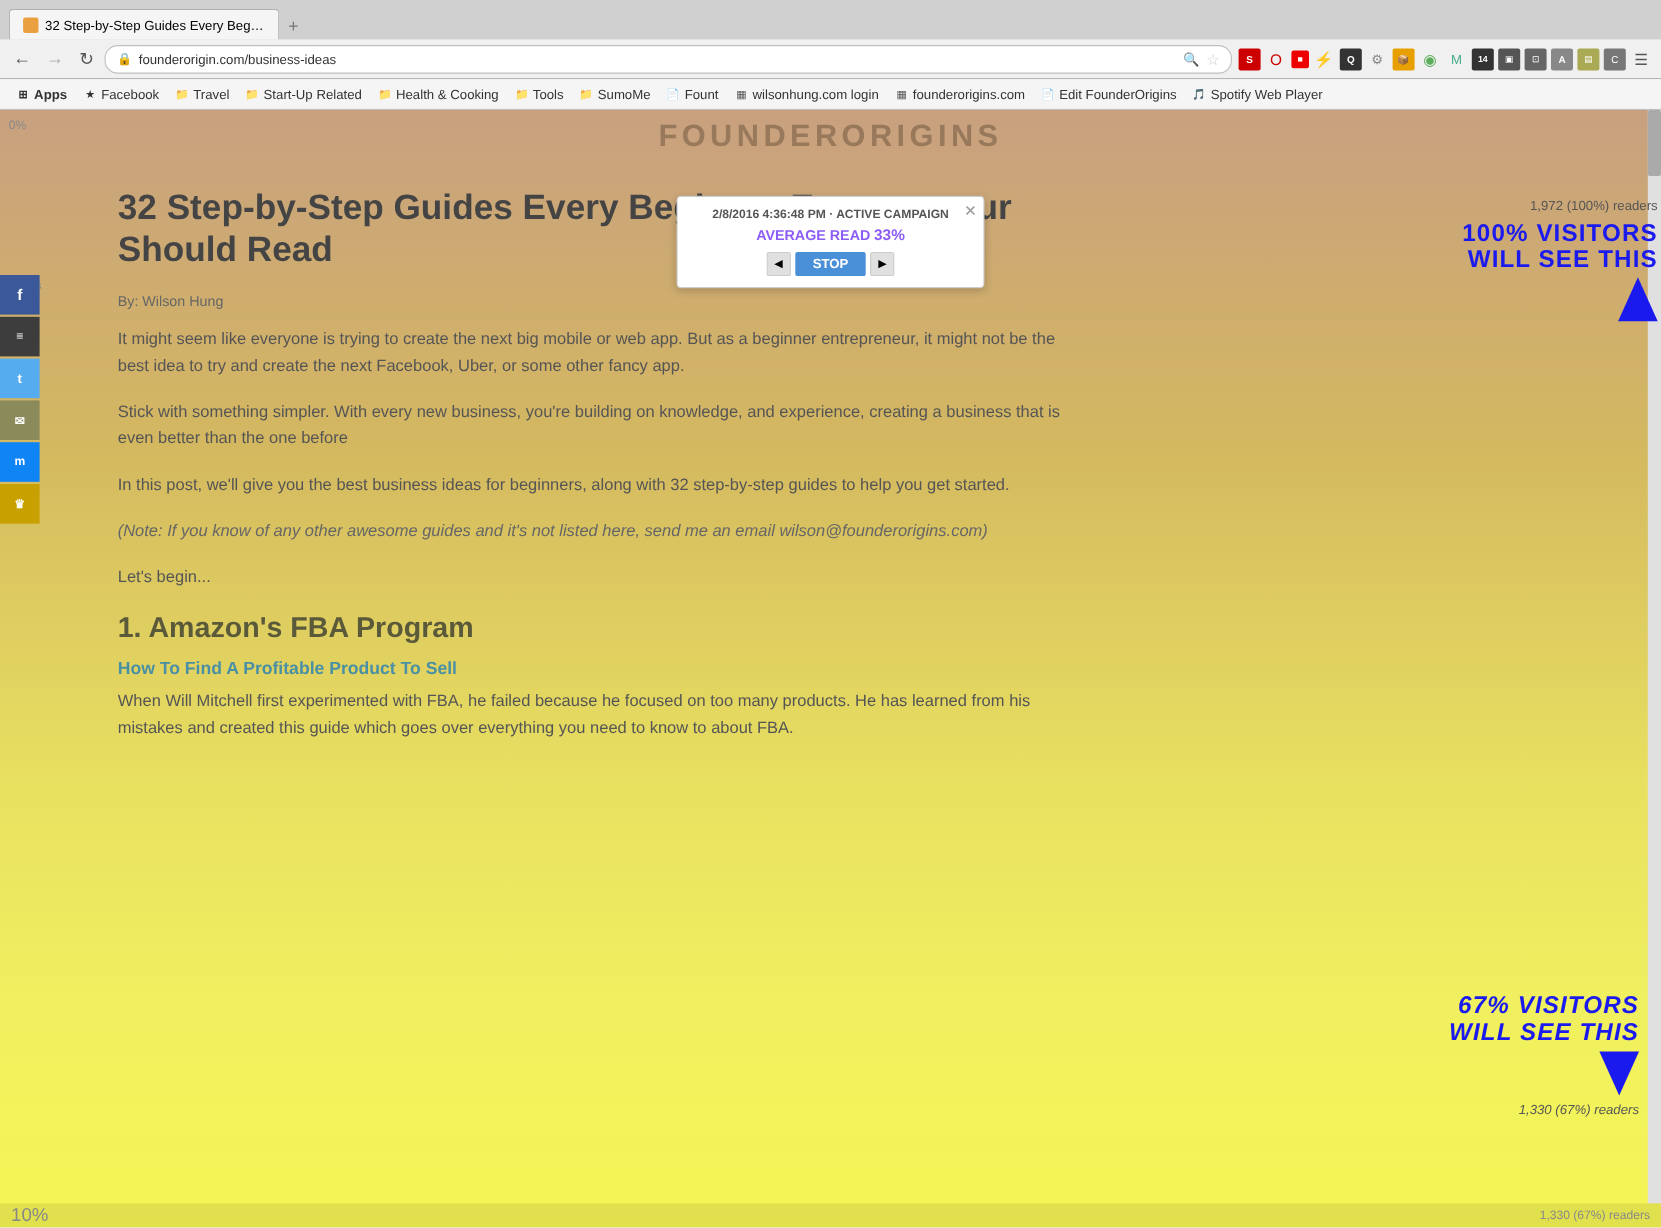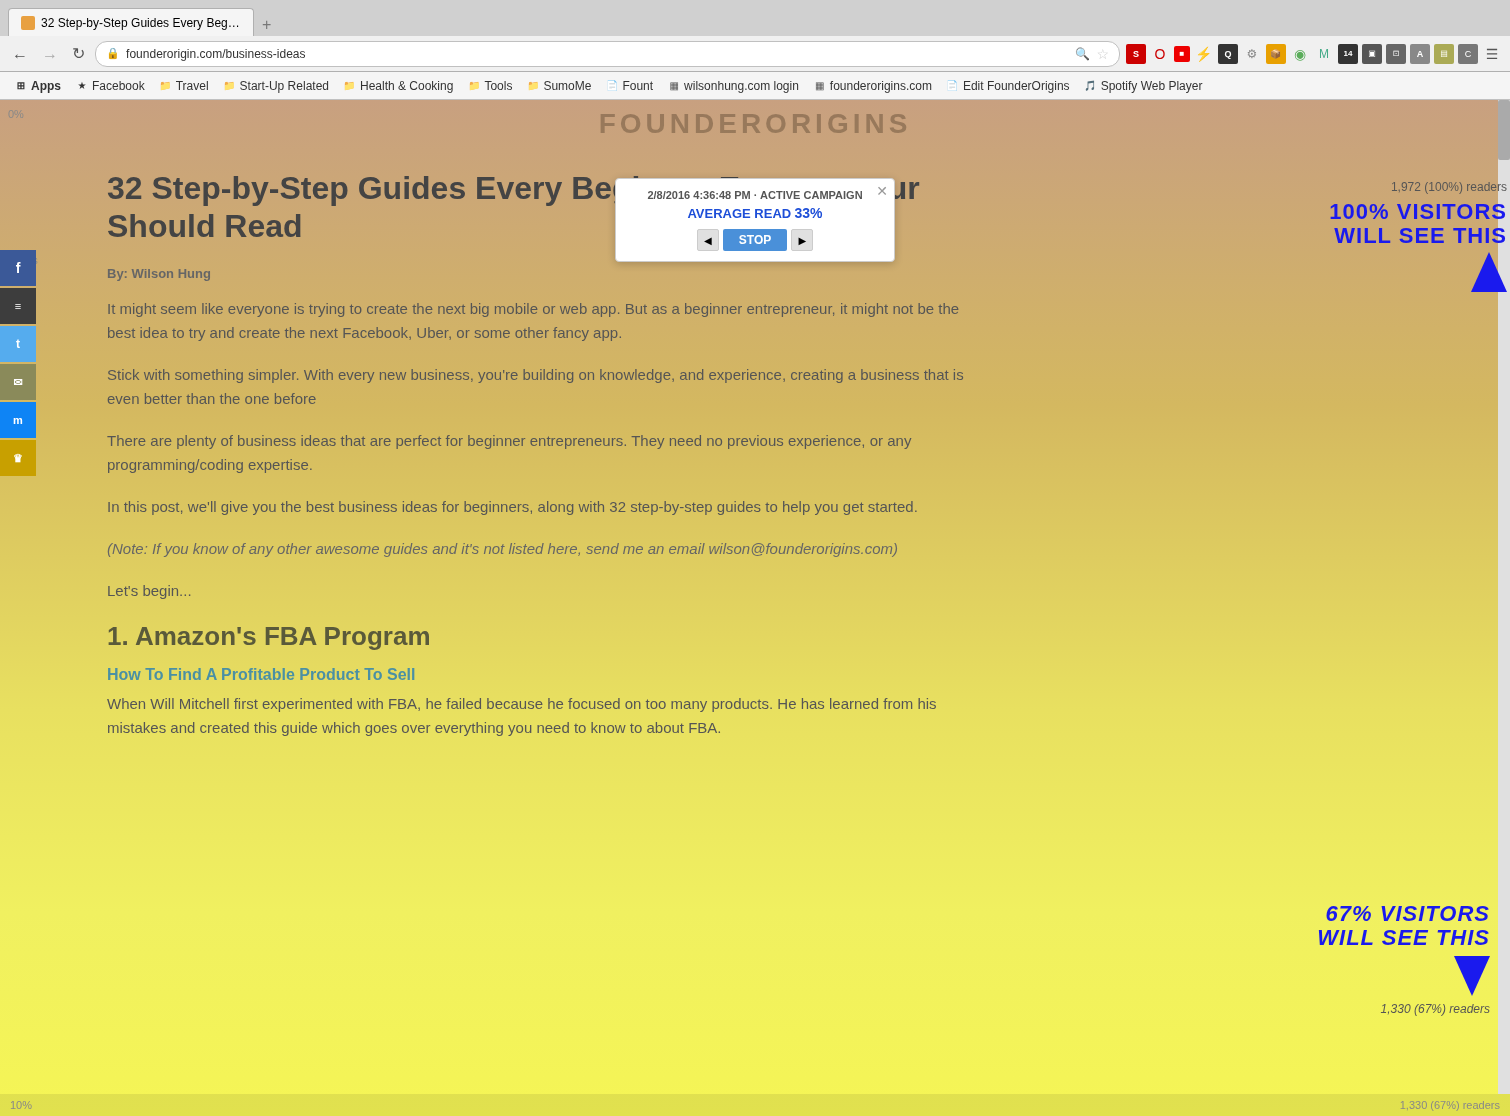--- a/index.html
+++ b/index.html
@@ -180,21 +180,21 @@
       color: #555;
       margin-bottom: 4px;
     }
 
     .popup-avg {
       font-size: 12px;
       color: #555;
       margin-bottom: 8px;
     }
 
-    .popup-avg span { font-weight: bold; color: #1d4ed8; font-size: 13px; }
+    .popup-avg span { font-weight: bold; color: #8b5cf6; font-size: 13px; }
 
     .popup-controls {
       display: flex;
       align-items: center;
       justify-content: center;
       gap: 4px;
     }
 
     .popup-nav {
       width: 22px; height: 22px;
@@ -298,21 +298,21 @@
       color: #444;
       line-height: 1.2;
       margin-bottom: 20px;
       margin-top: 30px;
     }
 
     .article-author {
       font-size: 13px;
       color: #666;
       margin-bottom: 16px;
-      font-weight: bold;
+      font-weight: normal;
     }
 
     .article-para {
       font-size: 15px;
       color: #555;
       line-height: 1.6;
       margin-bottom: 18px;
     }
 
     .article-para.italic-note {
@@ -364,21 +364,21 @@
       right: 0;
       height: 22px;
       background: rgba(0,0,0,0.08);
       display: flex;
       align-items: center;
       padding: 0 10px;
       justify-content: space-between;
     }
 
     .bottom-percent {
-      font-size: 11px;
+      font-size: 17px;
       color: #888;
     }
 
     .bottom-readers {
       font-size: 11px;
       color: #888;
     }
 
     
     .scrollbar {
@@ -537,21 +537,20 @@
     <div class="visitors-arrow-up">
       <div class="arrow-up"></div>
     </div>
   </div>
 
   <div class="article">
     <h1 class="article-title">32 Step-by-Step Guides Every Beginner Entrepreneur Should Read</h1>
     <p class="article-author">By: Wilson Hung</p>
     <p class="article-para">It might seem like everyone is trying to create the next big mobile or web app. But as a beginner entrepreneur, it might not be the best idea to try and create the next Facebook, Uber, or some other fancy app.</p>
     <p class="article-para">Stick with something simpler. With every new business, you're building on knowledge, and experience, creating a business that is even better than the one before</p>
-    <p class="article-para">There are plenty of business ideas that are perfect for beginner entrepreneurs. They need no previous experience, or any programming/coding expertise.</p>
     <p class="article-para">In this post, we'll give you the best business ideas for beginners, along with 32 step-by-step guides to help you get started.</p>
     <p class="article-para italic-note">
       <span>(Note: If you know of any other awesome guides and it's not listed here, send me an email wilson@founderorigins.com)</span>
     </p>
     <p class="article-para">Let's begin...</p>
     <h2 class="section-heading">1. Amazon's FBA Program</h2>
     <a class="section-link" href="#">How To Find A Profitable Product To Sell</a>
     <p class="article-para">When Will Mitchell first experimented with FBA, he failed because he focused on too many products. He has learned from his mistakes and created this guide which goes over everything you need to know to about FBA.</p>
   </div>
 

